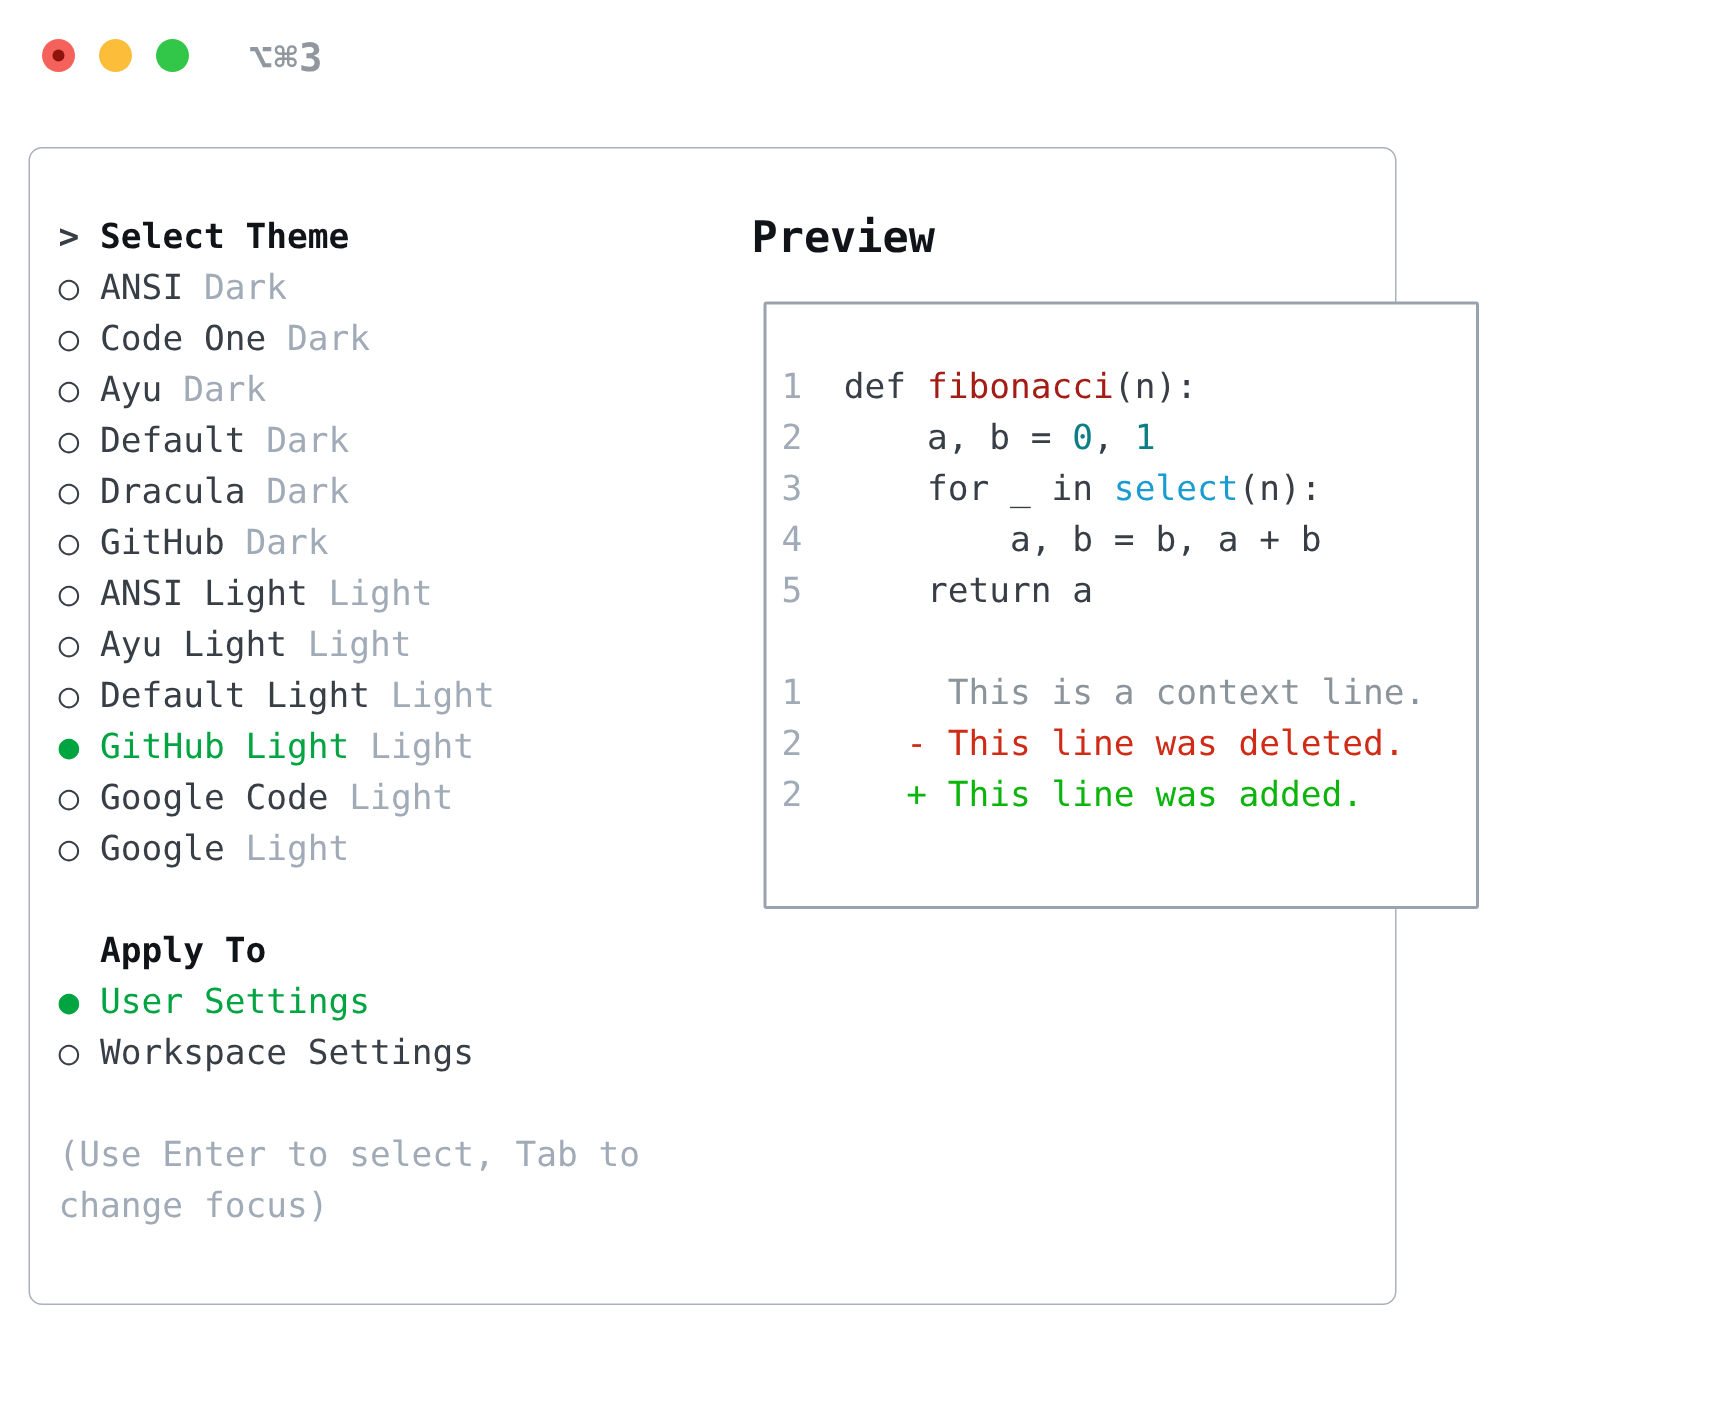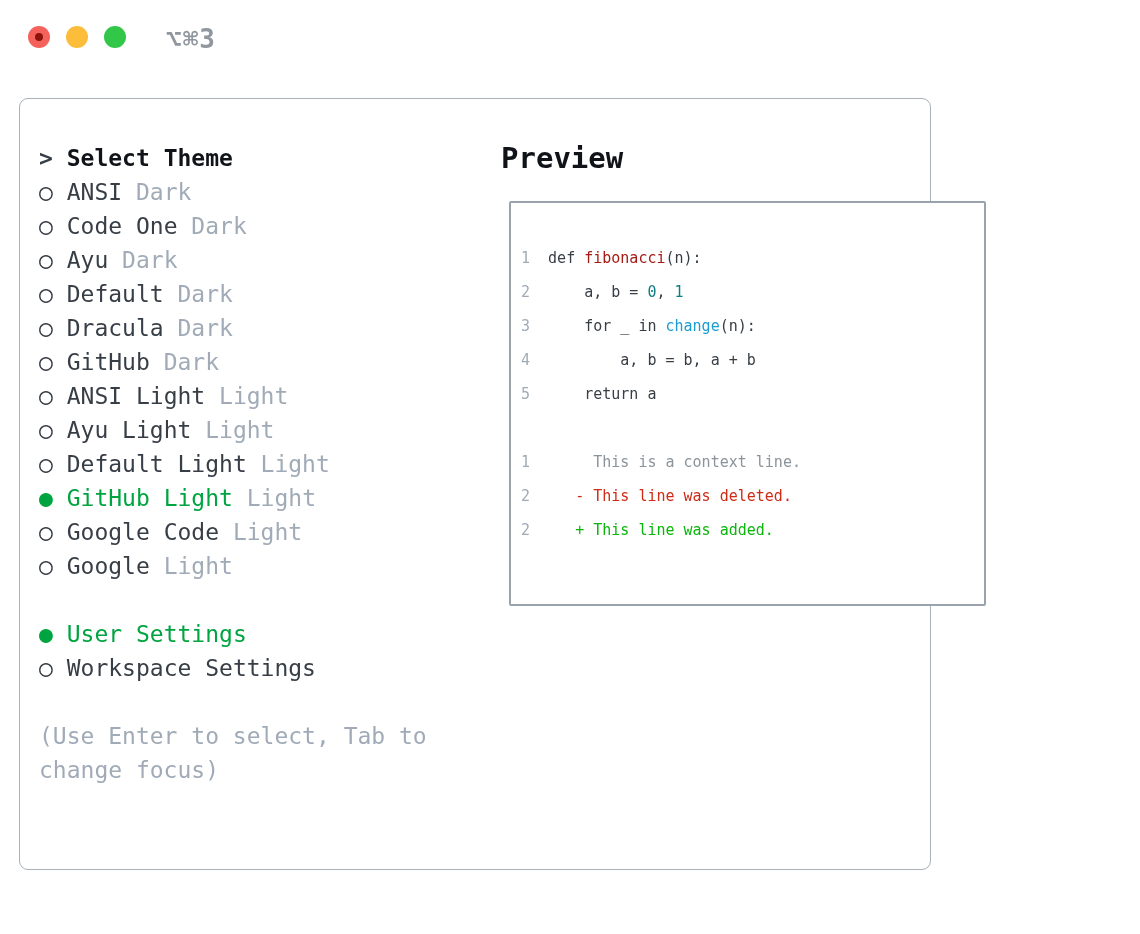--- a/index.html
+++ b/index.html
@@ -47,21 +47,21 @@
   
   .preview-header {
     position: absolute; left: 481px; top: 42px; font-size: 29px; line-height: 34px;
     font-weight: bold; color: var(--text-header); white-space: pre;
   }
   .preview-box {
     position: absolute; left: 489px; top: 102px; width: 477px; height: 405px;
     border: 2px solid var(--border-preview); border-radius: 2px; background: #ffffff;
     padding: 38px 0 0 10px; overflow: hidden;
   }
-  .code-line { white-space: pre; font-size: 15px; line-height: 34px; }
+  .code-line { white-space: pre; font-size: 23px; line-height: 34px; }
   .gutter  { color: var(--gutter); }
   .plain   { color: var(--code-plain); }
   .func    { color: var(--func); }
   .numlit  { color: var(--numlit); }
   .builtin { color: var(--builtin); }
   .ctx     { color: var(--ctx); }
   .del     { color: var(--del); }
   .add     { color: var(--add); }
 </style>
 </head>
@@ -91,36 +91,37 @@
           <div class="row"><span class="marker">○</span><span> </span><span class="opt-name">ANSI Light</span><span class="opt-tag"> Light</span></div>
           <div class="row"><span class="marker">○</span><span> </span><span class="opt-name">Ayu Light</span><span class="opt-tag"> Light</span></div>
           <div class="row"><span class="marker">○</span><span> </span><span class="opt-name">Default Light</span><span class="opt-tag"> Light</span></div>
           <div class="row selected"><span class="marker">●</span><span> </span><span class="opt-name">GitHub Light</span><span class="opt-tag"> Light</span></div>
           <div class="row"><span class="marker">○</span><span> </span><span class="opt-name">Google Code</span><span class="opt-tag"> Light</span></div>
           <div class="row"><span class="marker">○</span><span> </span><span class="opt-name">Google</span><span class="opt-tag"> Light</span></div>
         </div>
 
       <div class="row spacer"></div>
 
+      <div class="row header"><span>  </span><span>Apply To</span></div>
 
       <div id="apply-list">
           <div class="row selected"><span class="marker">●</span><span> </span><span class="opt-name">User Settings</span></div>
           <div class="row"><span class="marker">○</span><span> </span><span class="opt-name">Workspace Settings</span></div>
         </div>
 
       <div class="hint">(Use Enter to select, Tab to change focus)</div>
     </div>
 
     <div class="preview-header">Preview</div>
 
     <div class="preview-box">
       <div id="code-lines">
           <div class="code-line"><span class="gutter">1</span><span class="plain">  def </span><span class="func">fibonacci</span><span class="plain">(n):</span></div>
           <div class="code-line"><span class="gutter">2</span><span class="plain">      a, b = </span><span class="numlit">0</span><span class="plain">, </span><span class="numlit">1</span></div>
-          <div class="code-line"><span class="gutter">3</span><span class="plain">      for _ in </span><span class="builtin">change</span><span class="plain">(n):</span></div>
+          <div class="code-line"><span class="gutter">3</span><span class="plain">      for _ in </span><span class="builtin">select</span><span class="plain">(n):</span></div>
           <div class="code-line"><span class="gutter">4</span><span class="plain">          a, b = b, a + b</span></div>
           <div class="code-line"><span class="gutter">5</span><span class="plain">      return a</span></div>
           <div class="code-line"><span class="gutter"> </span></div>
           <div class="code-line"><span class="gutter">1</span><span class="ctx">       This is a context line.</span></div>
           <div class="code-line"><span class="gutter">2</span><span class="plain">     </span><span class="del">- This line was deleted.</span></div>
           <div class="code-line"><span class="gutter">2</span><span class="plain">     </span><span class="add">+ This line was added.</span></div>
         </div>
     </div>
 
   </div>

